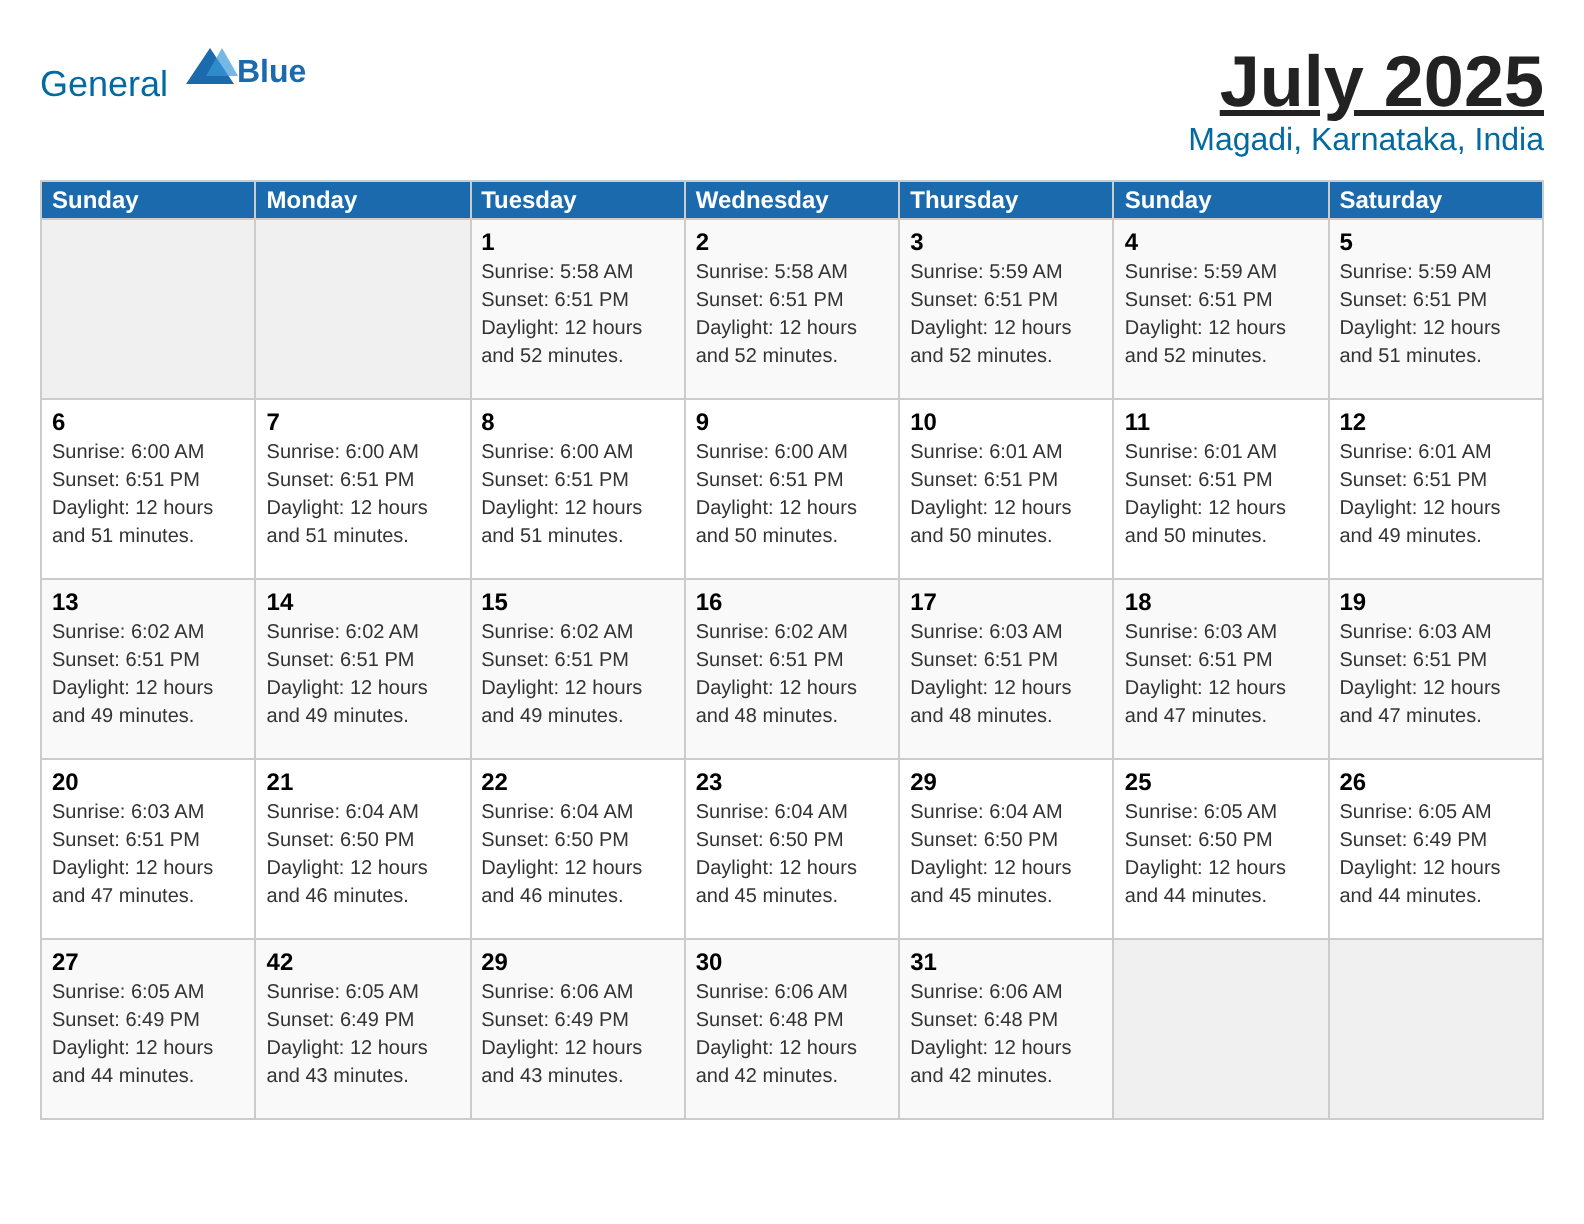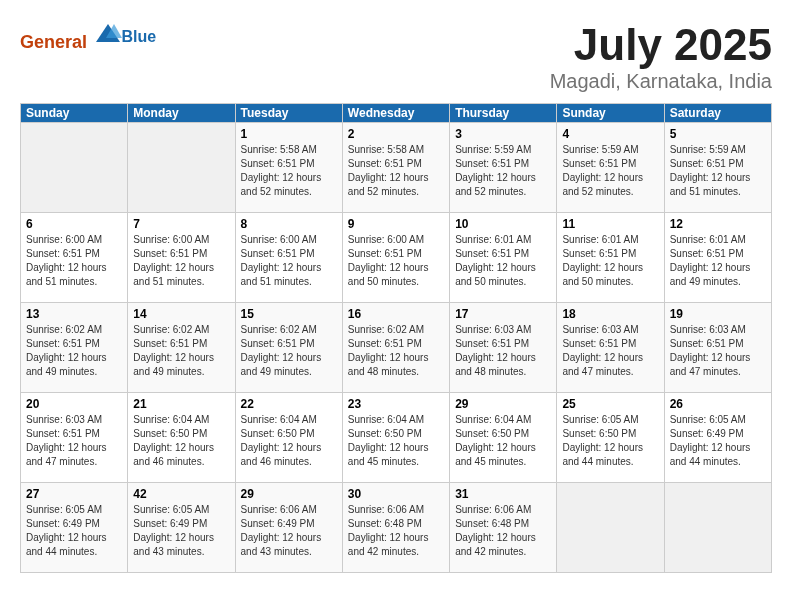--- a/index.html
+++ b/index.html
@@ -15,44 +15,45 @@
       justify-content: space-between;
       align-items: flex-start;
       margin-bottom: 10px;
     }
     .logo {
       display: flex;
       align-items: center;
     }
     .logo-text-general {
       font-size: 18px;
-      font-weight: bold;
-      color: #c2410c;
+      font-weight: normal;
+      color: #0369a1;
     }
     .logo-text-blue {
       font-size: 16px;
       font-weight: bold;
       color: #1a6aad;
     }
     .logo-icon {
       width: 28px;
       height: 28px;
       margin-left: 2px;
     }
     .title-block {
       text-align: right;
     }
     .month-year {
-      font-size: 44px;
+      font-size: 36px;
       font-weight: bold;
       color: #222;
+      text-decoration: underline;
     }
     .location {
-      font-size: 20px;
-      color: #737373;
+      font-size: 16px;
+      color: #0369a1;
     }
     table {
       width: 100%;
       border-collapse: collapse;
       font-size: 11px;
     }
     thead tr th {
       background-color: #1a6aad;
       color: #fff;
       text-align: left;

